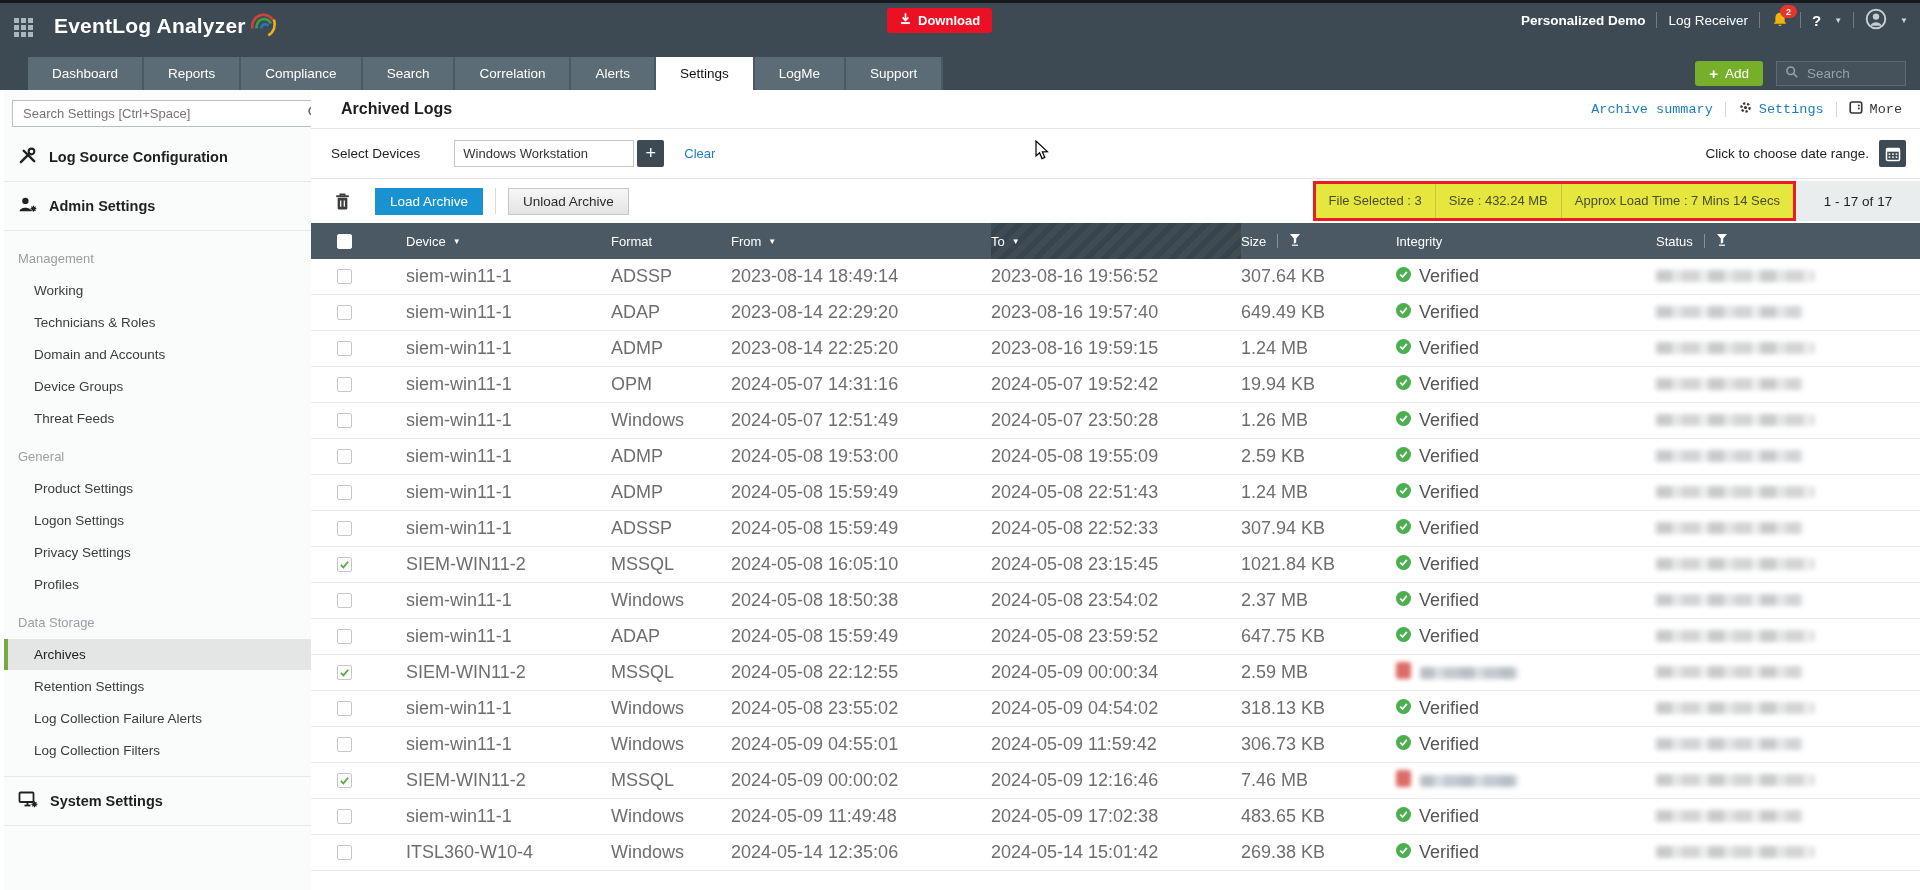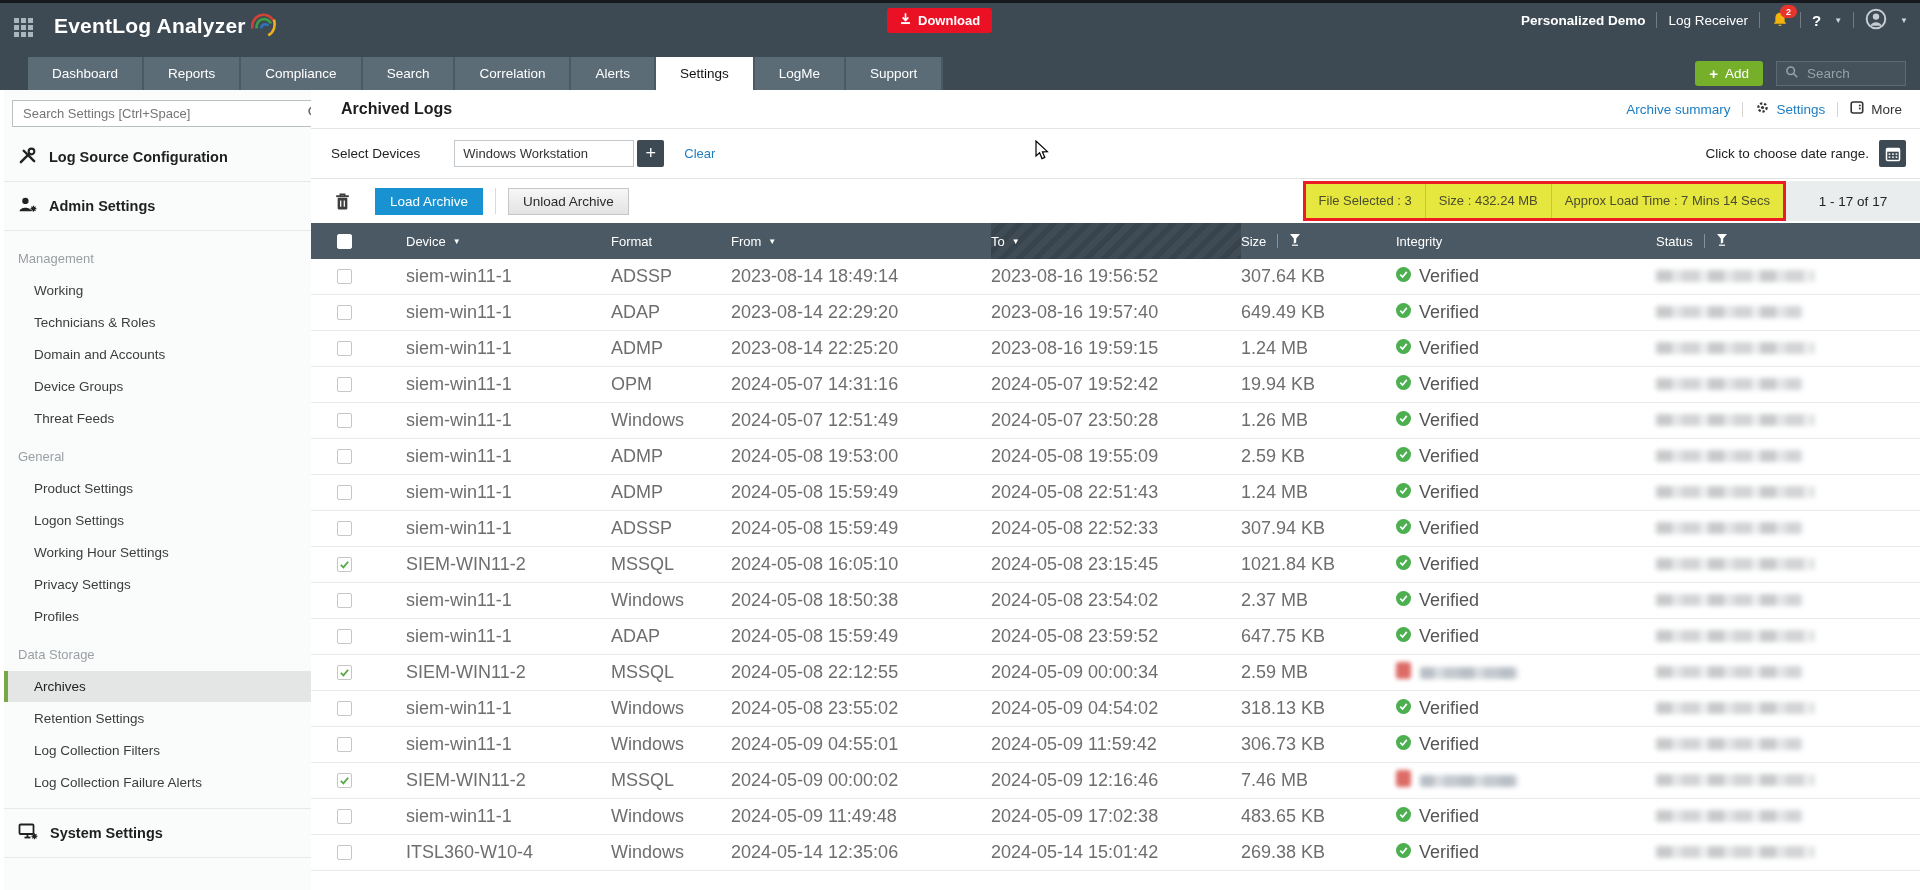--- a/index.html
+++ b/index.html
@@ -46,21 +46,21 @@
   .side-item.active{background:#e4e5e5;color:#222;}
   .side-item.active::before{content:"";position:absolute;left:0;top:0;bottom:0;width:4px;background:#76a942;}
   .side-bottom{margin-top:10px;border-top:1px solid #e8e8e8;}
   .side-bottom .side-top-item{border-bottom:1px solid #e8e8e8;}
   .side-scroll-track{position:absolute;right:2px;top:96px;width:8px;height:700px;background:#efefef;border-radius:4px;}
   .side-scroll-thumb{position:absolute;right:2px;top:140px;width:8px;height:570px;background:#b3b3b3;border-radius:4px;}
   
   .content{position:absolute;left:311px;top:90px;right:0;bottom:0;background:#fff;}
   .title-row{height:38px;border-bottom:1px solid #e4e4e4;display:flex;align-items:center;padding:0 18px 0 20px;}
   .page-title{font-size:16px;font-weight:bold;color:#1d1d1d;margin-left:10px;}
-  .title-right{margin-left:auto;display:flex;align-items:center;gap:12px;font-size:13.5px;}
+  .title-right{margin-left:auto;display:flex;align-items:center;gap:12px;font-size:13.5px;font-family:Liberation Mono, monospace;}
   .blue-link{color:#1d7dc2;cursor:pointer;}
   .dark-link{color:#333;cursor:pointer;display:flex;align-items:center;gap:6px;}
   .tdiv{width:1px;height:15px;background:#d5d5d5;}
   .filter-row{height:49px;border-bottom:1px solid #e4e4e4;display:flex;align-items:center;padding:0 14px 0 20px;}
   .lbl{font-size:13.5px;color:#222;}
   .device-input-wrap{margin-left:34px;display:flex;align-items:center;}
   .device-input{width:180px;height:27px;border:1px solid #c2c8cb;box-sizing:border-box;padding:0 8px;font-family:inherit;font-size:13px;color:#333;background:#fff;outline:none;}
   .plus-btn{width:27px;height:27px;margin-left:3px;background:#3e4a53;color:#fff;font-size:18px;display:flex;align-items:center;justify-content:center;cursor:pointer;border-radius:2px;}
   .clear-link{margin-left:20px;color:#1d7dc2;cursor:pointer;}
   .filter-right{margin-left:auto;display:flex;align-items:center;gap:10px;font-size:13.5px;color:#1e1e1e;}
@@ -70,21 +70,21 @@
   .trash-btn{width:22px;height:22px;display:flex;align-items:center;justify-content:center;cursor:pointer;}
   .btn-load{margin-left:22px;height:27px;background:#1992d2;color:#fff;padding:0 15px;font-size:13.5px;display:flex;align-items:center;cursor:pointer;}
   .tool-sep{width:1px;height:26px;background:#d9d9d9;margin:0 12px;}
   .btn-unload{height:27px;padding:0 14px;background:linear-gradient(#f7f7f7,#e3e3e3);border:1px solid #c6c6c6;box-sizing:border-box;
     color:#2b2b2b;font-size:13.5px;display:flex;align-items:center;cursor:pointer;}
   .toolbar-right{position:absolute;right:0;top:2px;height:40px;display:flex;}
   .hl-box{border:3px solid #ec1c24;display:flex;box-sizing:border-box;}
   .hl-strip{background:#e5e73e;display:flex;align-items:stretch;}
   .hl-strip span{padding:0 13px;font-size:13px;color:#4c4c2f;line-height:34px;white-space:nowrap;}
   .hl-strip span + span{border-left:1px solid #c6c73a;}
-  .pager{width:134px;background:#e9edee;display:flex;align-items:center;justify-content:center;font-size:13.5px;color:#222;}
+  .pager{width:124px;background:#e9edee;display:flex;align-items:center;justify-content:center;font-size:13.5px;color:#222;}
   
   .thead{height:36px;background:#4a5963;display:flex;align-items:stretch;color:#fff;font-size:13px;padding-left:26px;}
   .th{display:flex;align-items:center;gap:7px;box-sizing:border-box;}
   .trow{display:flex;align-items:center;height:36px;border-bottom:1px solid #ebebeb;padding-left:26px;font-size:18px;color:#6e6e6e;box-sizing:border-box;}
   .c-check{width:69px;}
   .c-device{width:205px;}
   .c-format{width:120px;}
   .c-from{width:260px;}
   .c-to{width:250px;}
   .c-size{width:155px;}
@@ -239,28 +239,27 @@
     <div class="side-sections">
         <div class="side-section-title">Management</div>
         <div class="side-item">Working</div>
         <div class="side-item">Technicians &amp; Roles</div>
         <div class="side-item">Domain and Accounts</div>
         <div class="side-item">Device Groups</div>
         <div class="side-item">Threat Feeds</div>
         <div class="side-section-title">General</div>
         <div class="side-item">Product Settings</div>
         <div class="side-item">Logon Settings</div>
-        <div class="side-item">Working Hour Settings</div>
         <div class="side-item">Privacy Settings</div>
         <div class="side-item">Profiles</div>
         <div class="side-section-title">Data Storage</div>
         <div class="side-item active">Archives</div>
         <div class="side-item">Retention Settings</div>
+        <div class="side-item">Log Collection Failure Alerts</div>
         <div class="side-item">Log Collection Filters</div>
-        <div class="side-item">Log Collection Failure Alerts</div>
       </div>
     <div class="side-bottom">
       <div class="side-top-item">
         <span>
           <svg width="20" height="19" viewBox="0 0 20 19">
             <rect x="1.5" y="2.5" width="14" height="9.5" rx="1" fill="none" stroke="#222" stroke-width="1.8"></rect>
             <path d="M6.5 15.5 h6" stroke="#222" stroke-width="1.8"></path>
             <path d="M9.5 12 v3.5" stroke="#222" stroke-width="1.8"></path>
             <circle cx="16.4" cy="14.2" r="1.8" fill="#222"></circle>
             <g stroke="#222" stroke-width="1.2">

